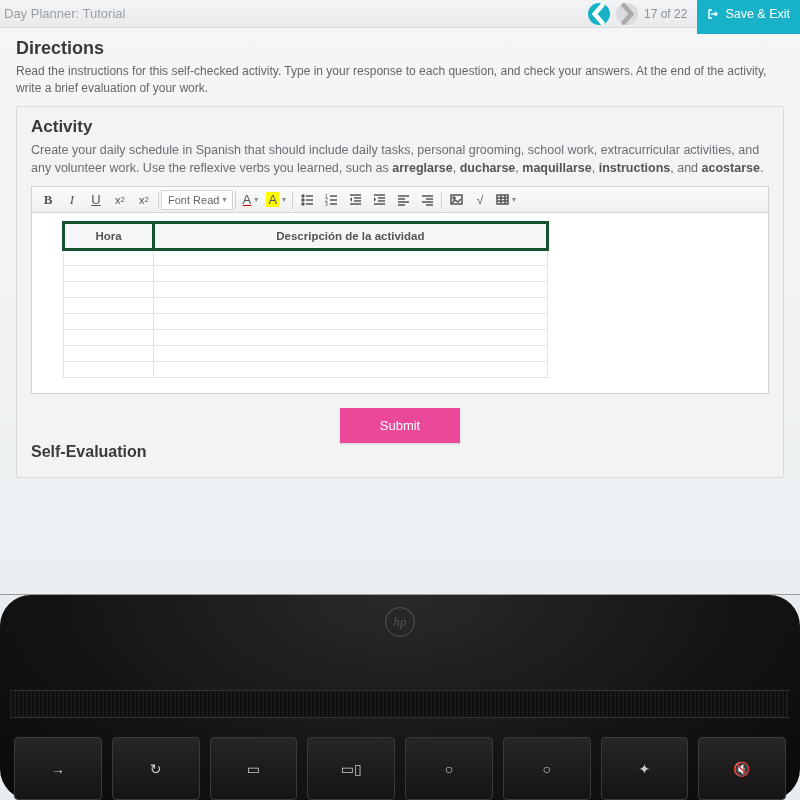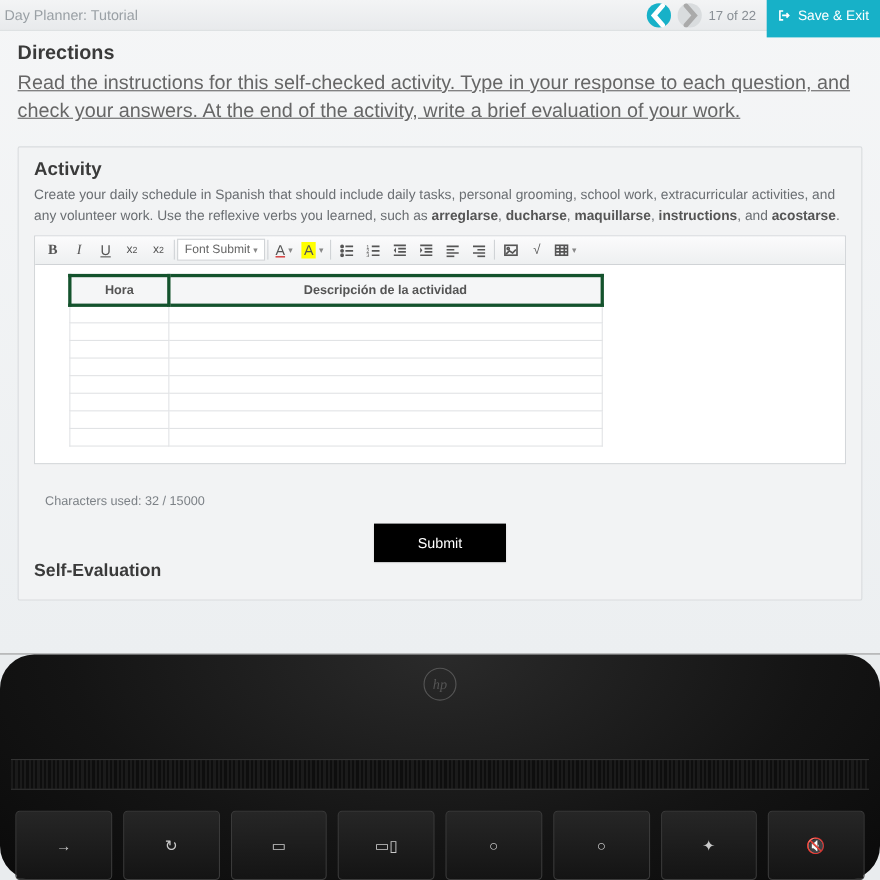--- a/index.html
+++ b/index.html
@@ -37,21 +37,21 @@
   .progress { font-size: 12px; color:#8a9096; margin-right: 10px; }
   .saveexit {
     background:#17b1c8; color:#fff; height:40px;
     display:flex; align-items:center; gap:6px;
     padding:0 10px; font-size:12.5px;
   }
   .saveexit svg { width:12px; height:12px; }
   
   .body { padding: 10px 16px 0 16px; }
   h2.dir { font-size:18px; font-weight:700; color:#3a3a3a; margin-bottom:4px; }
-  .dirtext { font-size:18px; color:#666; line-height:1.4; margin-bottom:20px;text-decoration:underline; }
+  .dirtext { font-size:12px; color:#666; line-height:1.4; margin-bottom:9px; }
   .panel {
     border:1px solid #d9dcde; background: #f2f3f4;
     border-radius:2px; padding:10px 14px 16px 14px;
   }
   h3.act { font-size:17px; font-weight:700; color:#3a3a3a; margin-bottom:4px; }
   .acttext { font-size:12.5px; color:#6a6e72; line-height:1.5; margin-bottom:8px; }
   .acttext b { font-weight:700; color:#555; }
   
   .rte {
     border:1px solid #d0d3d6; background:#fff;
@@ -90,21 +90,21 @@
   }
   table.sched td {
     border:1px solid #e1e3e5; height:16px;
   }
   table.sched th:first-child, table.sched td:first-child { width:90px; }
   .charcount {
     font-size:11.5px; color:#7c8186; padding:28px 0 0 10px;
   }
   .submitwrap { text-align:center; margin-top:14px; }
   .submit {
-    display:inline-block; background:#000000; color:#fff;
+    display:inline-block; background:#ec4899; color:#fff;
     font-size:13px; padding:10px 40px; border:none;
     cursor:pointer; box-shadow:0 1px 2px rgba(0,0,0,0.15);
   }
   h3.selfeval {
     font-size:16px; font-weight:700; color:#3a3a3a;
   }
   
   .chassis {
     position:absolute; left:0; top:595px; width:800px; height:205px;
     background: radial-gradient(ellipse at 50% 0%, #2a2a2a 0%, #141414 60%, #0a0a0a 100%);
@@ -168,21 +168,21 @@
       <p class="acttext" id="activity-text">Create your daily schedule in Spanish that should include daily tasks, personal grooming, school work, extracurricular activities, and any volunteer work. Use the reflexive verbs you learned, such as <b>arreglarse</b>, <b>ducharse</b>, <b>maquillarse</b>, <b>instructions</b>, and <b>acostarse</b>.</p>
 
       <div class="rte">
         <div class="tb">
           <span class="btn bold">B</span>
           <span class="btn ital">I</span>
           <span class="btn und">U</span>
           <span class="btn sup">x<sup style="font-size:8px">2</sup></span>
           <span class="btn sub">x<sub style="font-size:8px">2</sub></span>
           <span class="sep"></span>
-          <span class="fs dd">Font Submit</span>
+          <span class="fs dd">Font Read</span>
           <span class="sep"></span>
           <span class="btn dd">
               <span style="text-decoration:underline;text-decoration-color:#c00">A</span>
             </span>
           <span class="btn dd">
               <span style="background:#ff0;padding:0 2px">A</span>
             </span>
           <span class="sep"></span>
           <span class="btn">
               <svg viewBox="0 0 13 13">
@@ -299,23 +299,20 @@
                 </tr>
                 <tr>
                   <td></td>
                   <td></td>
                 </tr>
               </tbody>
           </table>
         </div>
       </div>
 
-      <div class="charcount">
-        <span>Characters used: </span><span>32</span> / <span>15000</span>
-      </div>
 
       <div class="submitwrap">
         <button class="submit">Submit</button>
       </div>
 
       <h3 class="selfeval">Self-Evaluation</h3>
     </div>
   </div>
 </div>
 

